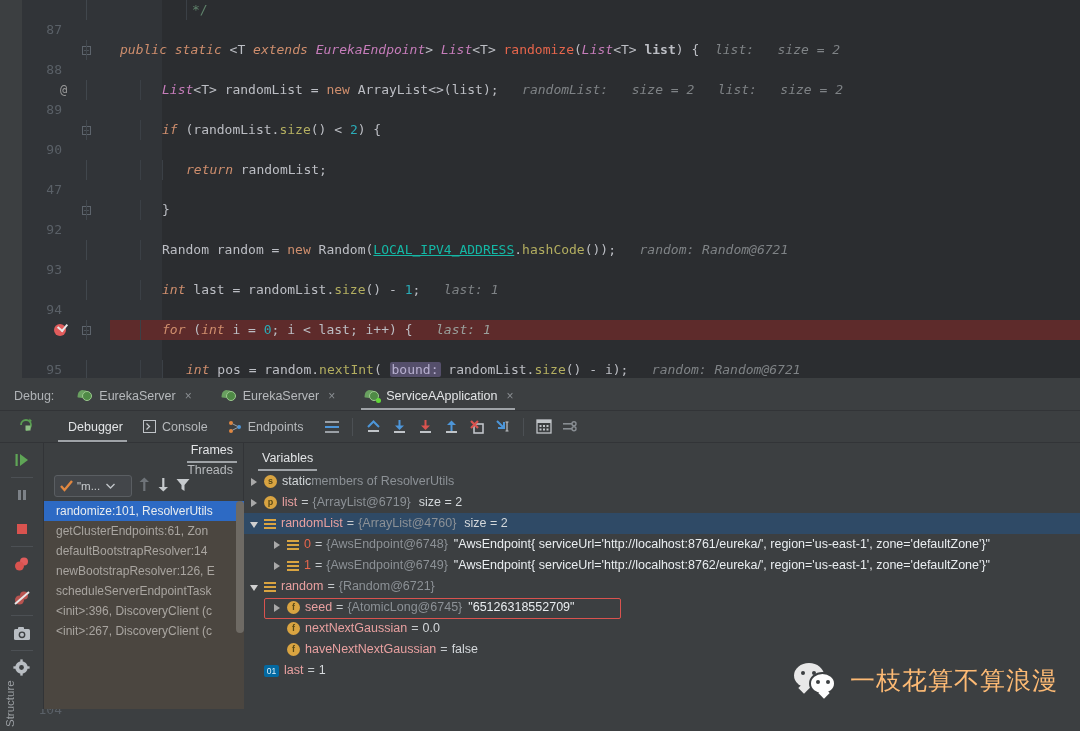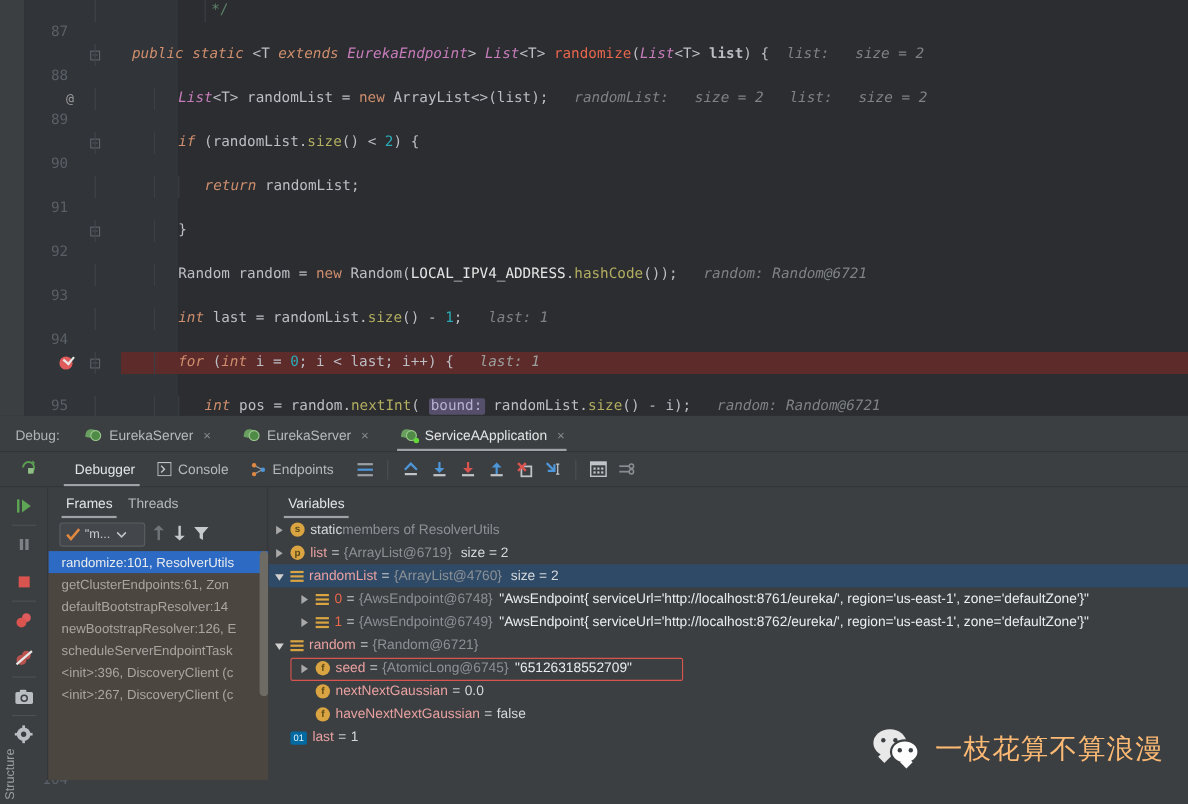--- a/index.html
+++ b/index.html
@@ -42,21 +42,21 @@
   .hl-green { position:absolute; left:110px; top:0; width:970px; height:20px; background:#5f8363; }
   .cur-gutter { position:absolute; left:22px; top:0; width:88px; height:20px; background:#2b2d30; }
 
   
   .kw   { color:#cf8e6d; font-style:italic; }
   .kw2  { color:#cf8e6d; }
   .typ  { color:#c77dbb; font-style:italic; }
   .cls  { color:#bcbec4; }
   .mth  { color:#56a8f5; }
   .mthy { color:#b3ae60; }
-  .fld  { color:#e5e5e5; }
+  .fld  { color:#14b8a6;text-decoration:underline; }
   .id   { color:#bcbec4; }
   .num  { color:#2aacb8; }
   .hint { color:#7f8386; font-style:italic; }
   .hint-on-hl { color:#9aa09c; font-style:italic; }
   .op   { color:#bcbec4; }
   .mname{ color:#e8664c; }
   .param{ color:#bcbec4; font-weight:bold; }
   .doc  { color:#5f826b; }
   .bound{ background:#554f6b; color:#b8b0d0; border-radius:2px; padding:0 2px; font-style:normal; }
 
@@ -107,21 +107,21 @@
   .sidestrip { width:44px; height:266px; background:#3c3f41; position:relative;
                border-right:1px solid #323437; display:flex; flex-direction:column; align-items:center; }
   .sidestrip .sbtn { width:44px; height:34px; display:flex; align-items:center; justify-content:center; }
   .sidesep { width:22px; height:1px; background:#4c5054; }
   .structure-lbl { position:absolute; left:-20px; bottom:6px; width:60px;
                    transform:rotate(-90deg); transform-origin:center;
                    color:#9a9ea2; font-size:11.5px; }
 
   .frames-pane { width:200px; height:266px; background:#3c3f41; position:relative;
                  border-right:1px solid #323437; }
-  .pane-tabs { height:28px; display:flex; align-items:flex-end; padding-left:12px; }
+  .pane-tabs { height:28px; display:flex; align-items:flex-end; padding-left:12px;flex-direction:column; }
   .pane-tab { position:relative; padding:0 10px 6px 4px; color:#b6b9bc; font-size:12.5px; }
   .pane-tab.active { color:#e2e4e6; }
   .pane-tab.active::after { content:""; position:absolute; left:0; right:6px; bottom:0;
                             height:2px; background:#9fa3a7; }
   .frames-toolbar { height:30px; display:flex; align-items:center; padding-left:10px; gap:6px; }
   .thread-combo { display:flex; align-items:center; height:22px; padding:0 4px 0 5px;
                   border:1px solid #5a5e62; border-radius:3px; background:#43464a; color:#c8cbce;
                   font-size:11.5px; min-width:78px; }
   .frames-list { position:absolute; left:0; top:58px; width:200px; height:208px;
                  background:#4b4640; overflow:hidden; }
@@ -218,21 +218,21 @@
 
       <div class="cl" style="top:60px">
         <span class="lnum">90</span>
         <span class="fold">─</span>
         <span class="vbar"></span>
         <span class="indentguide" style="left:140px"></span>
         <span class="ctext" style="left:162px"><span class="kw">if </span><span class="op">(</span><span class="id">randomList</span><span class="op">.</span><span class="mthy">size</span><span class="op">() &lt; </span><span class="num">2</span><span class="op">) {</span></span>
       </div>
 
       <div class="cl" style="top:80px">
-        <span class="lnum">91</span>
+        <span class="lnum">47</span>
         <span class="vbar"></span>
         <span class="indentguide" style="left:140px"></span>
         <span class="indentguide" style="left:162px"></span>
         <span class="ctext" style="left:186px"><span class="kw">return </span><span class="id">randomList</span><span class="op">;</span></span>
       </div>
 
       <div class="cl" style="top:100px">
         <span class="lnum">92</span>
         <span class="fold">─</span>
         <span class="vbar"></span>

